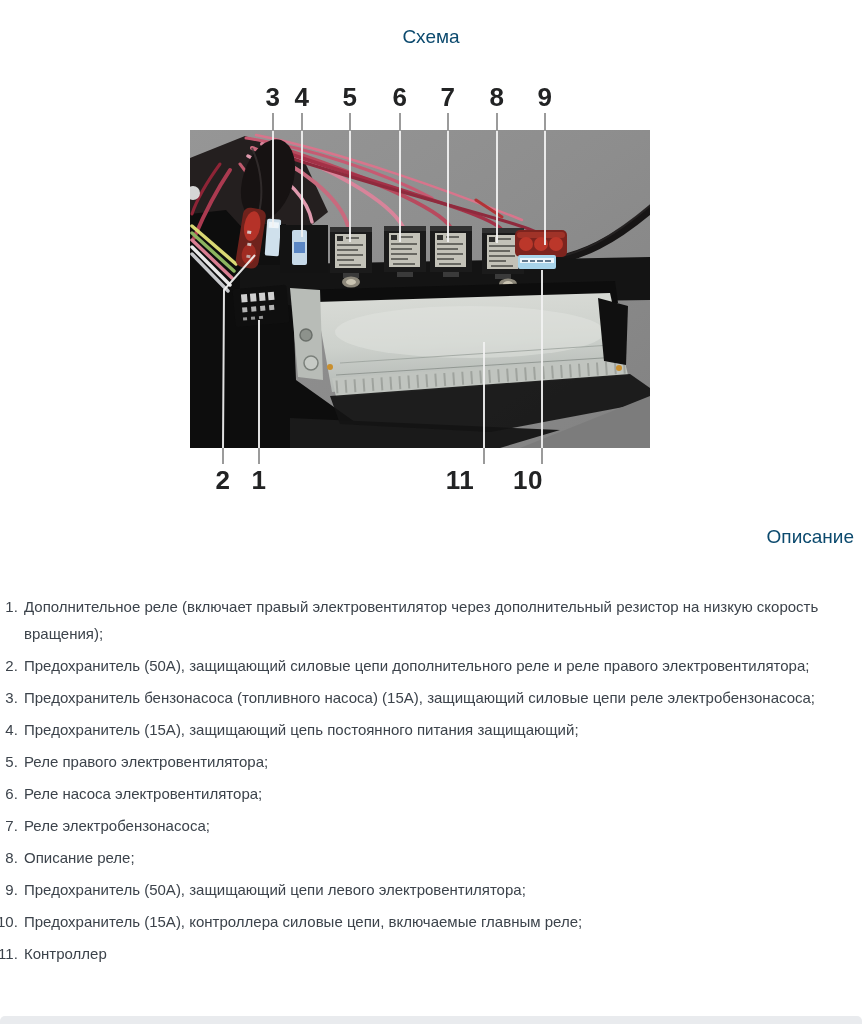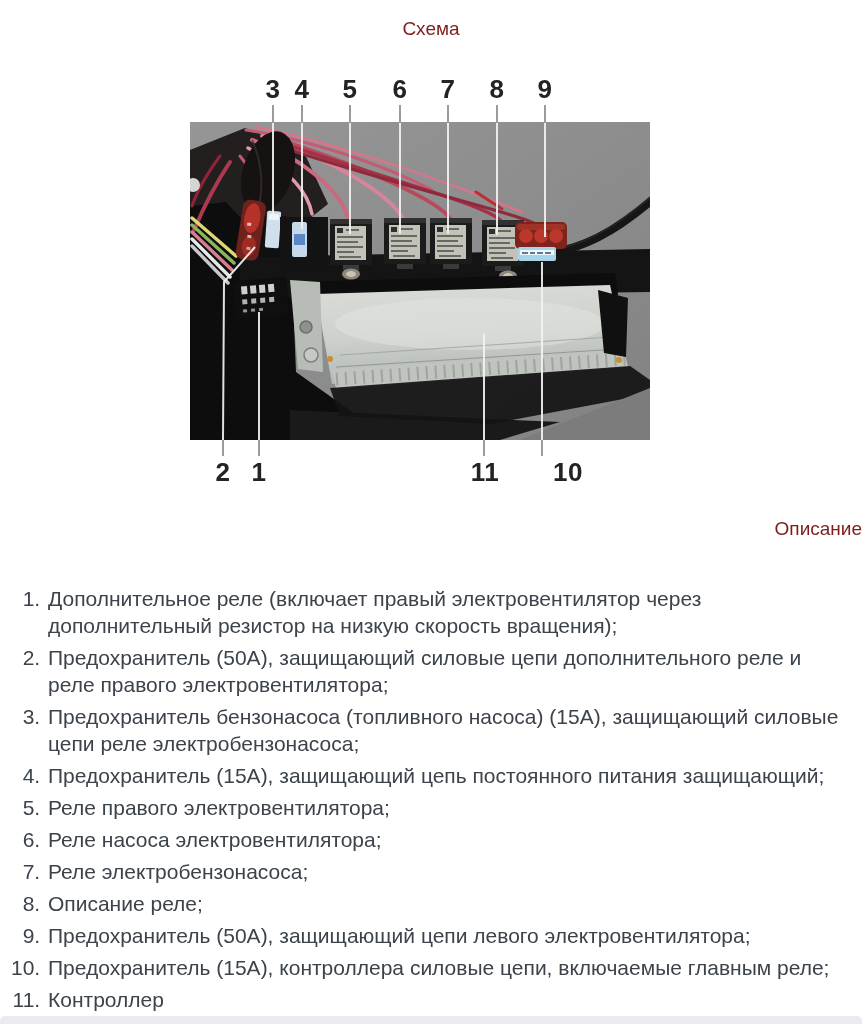--- a/index.html
+++ b/index.html
@@ -2,39 +2,39 @@
 <html><head>
 <meta charset="utf-8">
 <style>
   html,body{margin:0;padding:0;background:#ffffff;}
   body{
     width:862px;height:1024px;position:relative;overflow:hidden;
     font-family:"Liberation Sans","DejaVu Sans",sans-serif;
     color:#3c434b;
   }
   .section-title{
-    margin:0;text-align:center;font-size:19px;font-weight:400;color:#7f1d1d;
+    margin:8px;text-align:center;font-size:19px;font-weight:400;color:#0c4a6e;
     line-height:24px;
   }
   #scheme-title{padding-top:17px;}
   #description-title{margin-top:18px;text-align:right;}
   .figure{
     position:relative;width:862px;height:432px;margin-top:26px;
   }
   .figure svg{position:absolute;left:0;top:0;}
   .callout{
     position:absolute;transform:translateX(-50%);
     font-size:26px;font-weight:700;color:#222324;line-height:26px;
     letter-spacing:0.5px;white-space:nowrap;
   }
   .callout.top{top:9px;}
   .callout.bottom{top:392px;}
   ol.description{
-    margin:44px 0 0 0;padding:0 16px 0 46px;
-    font-size:21px;line-height:27px;color:#3c434b;
+    margin:44px 0 0 0;padding:0 16px 0 22px;
+    font-size:15px;line-height:27px;color:#3c434b;
   }
   ol.description li{margin:0 0 5px 0;padding-left:2px;}
   .bottom-divider{
     position:absolute;left:0;bottom:0;width:862px;height:8px;
     background:#e9ebee;border-radius:5px 5px 0 0;
   }
 </style>
 </head>
 <body>
 
@@ -214,22 +214,22 @@
 
   <div class="callout top" style="left:273px">3</div>
   <div class="callout top" style="left:302px">4</div>
   <div class="callout top" style="left:350px">5</div>
   <div class="callout top" style="left:400px">6</div>
   <div class="callout top" style="left:448px">7</div>
   <div class="callout top" style="left:497px">8</div>
   <div class="callout top" style="left:545px">9</div>
   <div class="callout bottom" style="left:223px">2</div>
   <div class="callout bottom" style="left:259px">1</div>
-  <div class="callout bottom" style="left:485px">11</div>
-  <div class="callout bottom" style="left:568px">10</div>
+  <div class="callout bottom" style="left:460px">11</div>
+  <div class="callout bottom" style="left:528px">10</div>
 </div>
 
 <h2 id="description-title" class="section-title">Описание</h2>
 
 <ol class="description">
   <li>Дополнительное реле (включает правый электровентилятор через дополнительный резистор на низкую скорость вращения);</li>
   <li>Предохранитель (50А), защищающий силовые цепи дополнительного реле и реле правого электровентилятора;</li>
   <li>Предохранитель бензонасоса (топливного насоса) (15А), защищающий силовые цепи реле электробензонасоса;</li>
   <li>Предохранитель (15А), защищающий цепь постоянного питания защищающий;</li>
   <li>Реле правого электровентилятора;</li>

